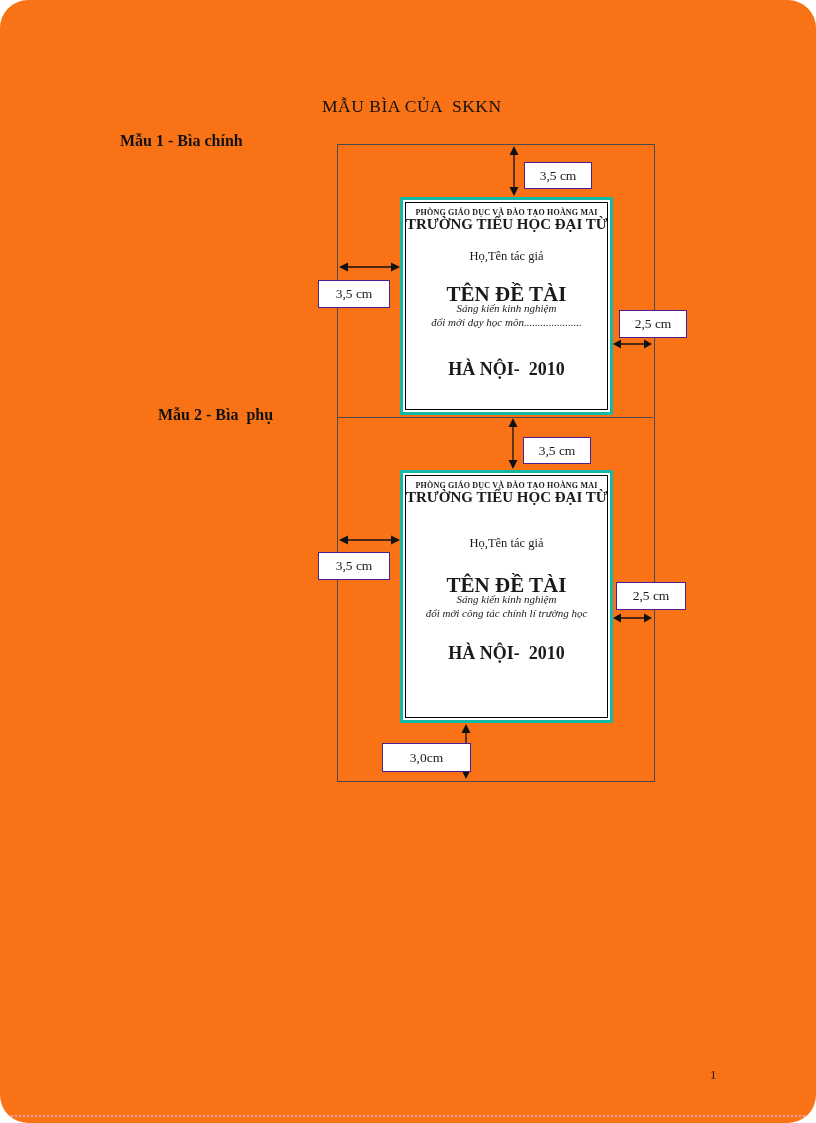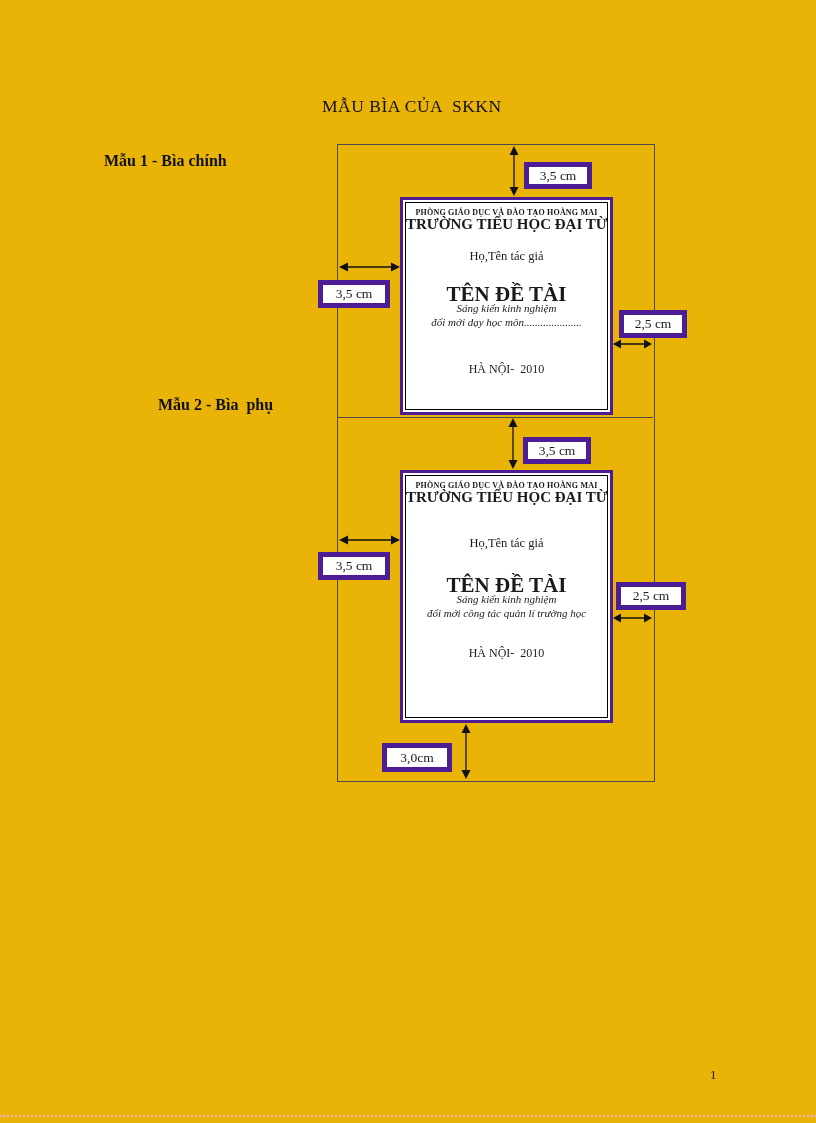--- a/index.html
+++ b/index.html
@@ -1,22 +1,23 @@
 <!DOCTYPE html>
 <html><head>
 <meta charset="utf-8">
 <style>
   html,body{margin:0;padding:0;background:#fff;}
   .page{
     position:relative;
     width:816px;height:1123px;
-    background:#eab308;
+    background:#f97316;
     font-family:"Liberation Serif", serif;
     color:#1a1a1a;
     overflow:hidden;
+    border-radius:28px;
   }
   .abs{position:absolute;}
   .pre{white-space:pre;}
 
   
   .doc-title{
     font-size:17.5px;letter-spacing:.5px;color:#111;
   }
   .model-label{
     font-size:16px;font-weight:bold;color:#111;
@@ -26,53 +27,53 @@
   .frame{
     border:1px solid #4a4a4a;
   }
   .frame-divider{
     background:#4a4a4a;height:1px;
   }
 
   
   .cover{
     box-sizing:border-box;
-    border:3px solid #4c1d95;
+    border:3px solid #14b8a6;
     padding:2px;
     background:#fff;
   }
   .cover-inner{
     box-sizing:border-box;
     border:1px solid #000;
     width:100%;height:100%;
     text-align:center;
     overflow:hidden;
   }
   .cover-inner div{white-space:pre;}
   .dept{font-size:8px;font-weight:bold;line-height:10px;margin-top:5px;letter-spacing:.2px;}
   .school{font-size:15px;font-weight:bold;line-height:13px;}
   .author{font-size:12.5px;line-height:14px;font-family:Liberation Serif, serif;}
   .topic-title{font-size:21px;font-weight:bold;line-height:18px;}
   .topic-line{font-size:11px;font-style:italic;line-height:14px;}
-  .place{font-size:12px;font-weight:normal;line-height:14px;}
+  .place{font-size:18px;font-weight:bold;line-height:14px;}
 
   .cover1 .author{margin-top:18px;}
   .cover1 .topic-title{margin-top:22px;}
   .cover1 .topic-line1{margin-top:-2px;}
   .cover1 .place{margin-top:33px;}
 
   .cover2 .author{margin-top:32px;}
   .cover2 .topic-title{margin-top:26px;}
   .cover2 .topic-line1{margin-top:-2px;}
   .cover2 .place{margin-top:26px;}
 
   
   .measure{
     box-sizing:border-box;
-    border:5px solid #4c1d95;
+    border:1px solid #4c1d95;
     background:#fff;
     font-size:13.5px;
     display:flex;align-items:center;justify-content:center;
     white-space:pre;
   }
 
   
   .arr line{stroke:#111;stroke-width:1.3;}
   .arr polygon{fill:#111;}
 
@@ -82,23 +83,23 @@
     opacity:.75;
   }
 </style>
 </head>
 <body>
 
 <div class="page">
 
   <div class="abs doc-title pre" style="left:322px;top:96px;">MẪU BÌA CỦA  SKKN</div>
 
-  <div class="abs model-label pre" style="left:104px;top:132px;margin-top:20px;">Mẫu 1 - Bìa chính</div>
+  <div class="abs model-label pre" style="left:120px;top:132px;">Mẫu 1 - Bìa chính</div>
 
-  <div class="abs model-label pre" style="left:158px;top:396px;">Mẫu 2 - Bìa  phụ</div>
+  <div class="abs model-label pre" style="left:158px;top:406px;">Mẫu 2 - Bìa  phụ</div>
 
   <div class="abs frame" style="left:337px;top:144px;width:316px;height:636px;"></div>
   <div class="abs frame-divider" style="left:338px;top:417px;width:315px;"></div>
 
   <svg class="abs arr" style="left:508px;top:146px;" width="12" height="50">
     <line x1="6" y1="4" x2="6" y2="46"></line>
     <polygon points="6,0 1.5,9 10.5,9"></polygon>
     <polygon points="6,50 1.5,41 10.5,41"></polygon>
   </svg>
   <svg class="abs arr" style="left:339px;top:261px;" width="61" height="12">
@@ -145,30 +146,30 @@
   </svg>
   <svg class="abs arr" style="left:460px;top:724px;" width="12" height="55">
     <line x1="6" y1="4" x2="6" y2="51"></line>
     <polygon points="6,0 1.5,9 10.5,9"></polygon>
     <polygon points="6,55 1.5,46 10.5,46"></polygon>
   </svg>
 
   <div class="abs measure" style="left:523px;top:437px;width:68px;height:27px;">3,5 cm</div>
   <div class="abs measure" style="left:318px;top:552px;width:72px;height:28px;">3,5 cm</div>
   <div class="abs measure" style="left:616px;top:582px;width:70px;height:28px;">2,5 cm</div>
-  <div class="abs measure" style="left:382px;top:743px;width:70px;height:29px;">3,0cm</div>
+  <div class="abs measure" style="left:382px;top:743px;width:89px;height:29px;">3,0cm</div>
 
   <div class="abs cover cover2" style="left:400px;top:470px;width:213px;height:253px;">
     <div class="cover-inner">
       <div class="dept">PHÒNG GIÁO DỤC VÀ ĐÀO TẠO HOÀNG MAI</div>
       <div class="school">TRƯỜNG TIỂU HỌC ĐẠI TỪ</div>
       <div class="author">Họ,Tên tác giả</div>
       <div class="topic-title">TÊN ĐỀ TÀI</div>
       <div class="topic-line topic-line1">Sáng kiến kinh nghiệm</div>
-      <div class="topic-line">đổi mới công tác quản lí trường học</div>
+      <div class="topic-line">đổi mới công tác chính lí trường học</div>
       <div class="place">HÀ NỘI-  2010</div>
     </div>
   </div>
 
   <div class="abs page-number" style="left:710px;top:1067px;">1</div>
 
   <div class="abs page-break" style="left:0;top:1115px;width:816px;height:0;"></div>
 
 </div>
 

